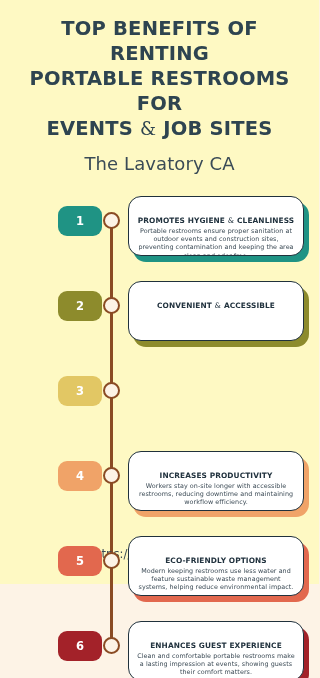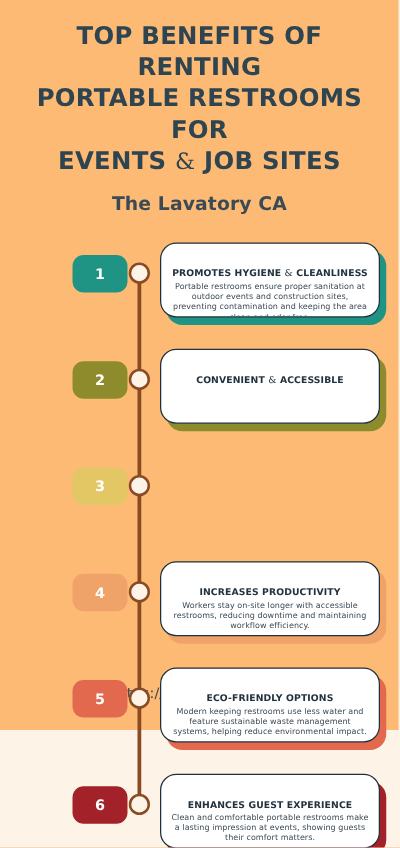--- a/index.html
+++ b/index.html
@@ -13,21 +13,21 @@
     font-family: "DejaVu Sans", "Liberation Sans", sans-serif;
     overflow: hidden;
     position: relative;
   }
 
   .infographic {
     width: 319px;
     height: 584px;
     position: relative;
     box-sizing: border-box;
-    background: #fdba74;
+    background: #fef9c3;
   }
 
   
   .header {
     padding: 16px 14px 0 14px;
     text-align: center;
   }
   .title {
     color: #2e4450;
     font-weight: bold;
@@ -37,23 +37,23 @@
     margin: 0;
     text-transform: uppercase;
   }
   .title .amp {
     font-family: "DejaVu Serif", "Liberation Serif", serif;
     font-weight: normal;
     font-size: 18px;
   }
   .subtitle {
     color: #3a4b56;
-    font-size: 15px;
+    font-size: 18px;
     margin: 12px 0 0 0;
-    font-weight: bold;
+    font-weight: normal;
     letter-spacing: 0.1px;
     text-align: center;
   }
 
   
   .timeline {
     position: relative;
     margin-top: 18px;
     padding-bottom: 6px;
   }

